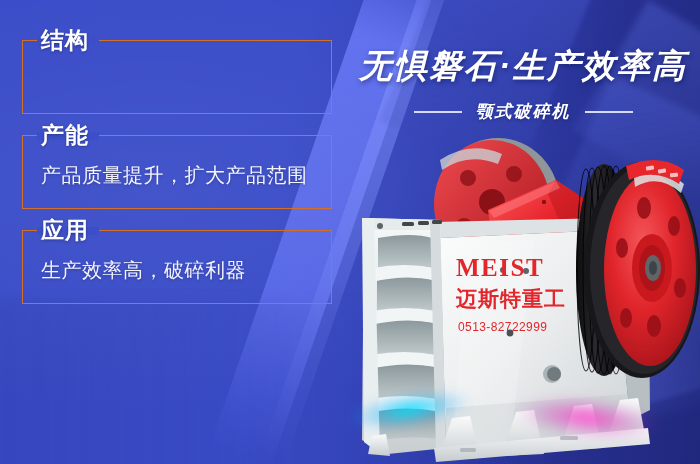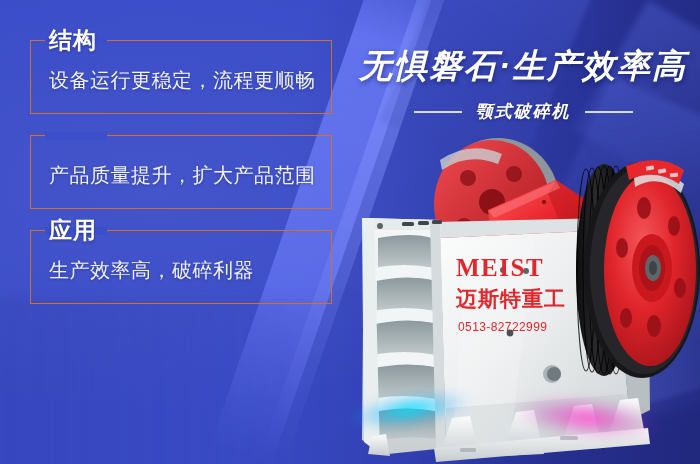--- a/index.html
+++ b/index.html
@@ -73,21 +73,20 @@
   
   .cards {
     position:absolute; left:22px; top:40px; width:310px;
   }
   .card {
     position:relative;
     height:74px;
     margin-bottom:21px;
     border:1px solid #d2702a;
     padding:0 0 0 18px;
-    margin-left:8px;
   }
   .card:last-child { margin-bottom:0; }
   
   .card .mask {
     position:absolute;
     left:14px; top:-4px;
     height:8px;
     background:#3c4ec9;
     z-index:1;
   }
@@ -389,26 +388,26 @@
     </svg>
   </div>
   <div class="glow-cyan"></div>
   <div class="glow-pink"></div>
 
   <div class="cards">
 
     <div class="card">
       <span class="mask" style="width:62px"></span>
       <div class="title">结构</div>
-      <div class="desc">设备运行更稳定，流程更顺畅</div>
     </div>
 
 
     <div class="card">
       <span class="mask" style="width:62px"></span>
+      <div class="title">产能</div>
       <div class="desc">产品质量提升，扩大产品范围</div>
     </div>
 
     <div class="card">
       <span class="mask" style="width:62px"></span>
       <div class="title">应用</div>
       <div class="desc">生产效率高，破碎利器</div>
     </div>
 
   </div>

